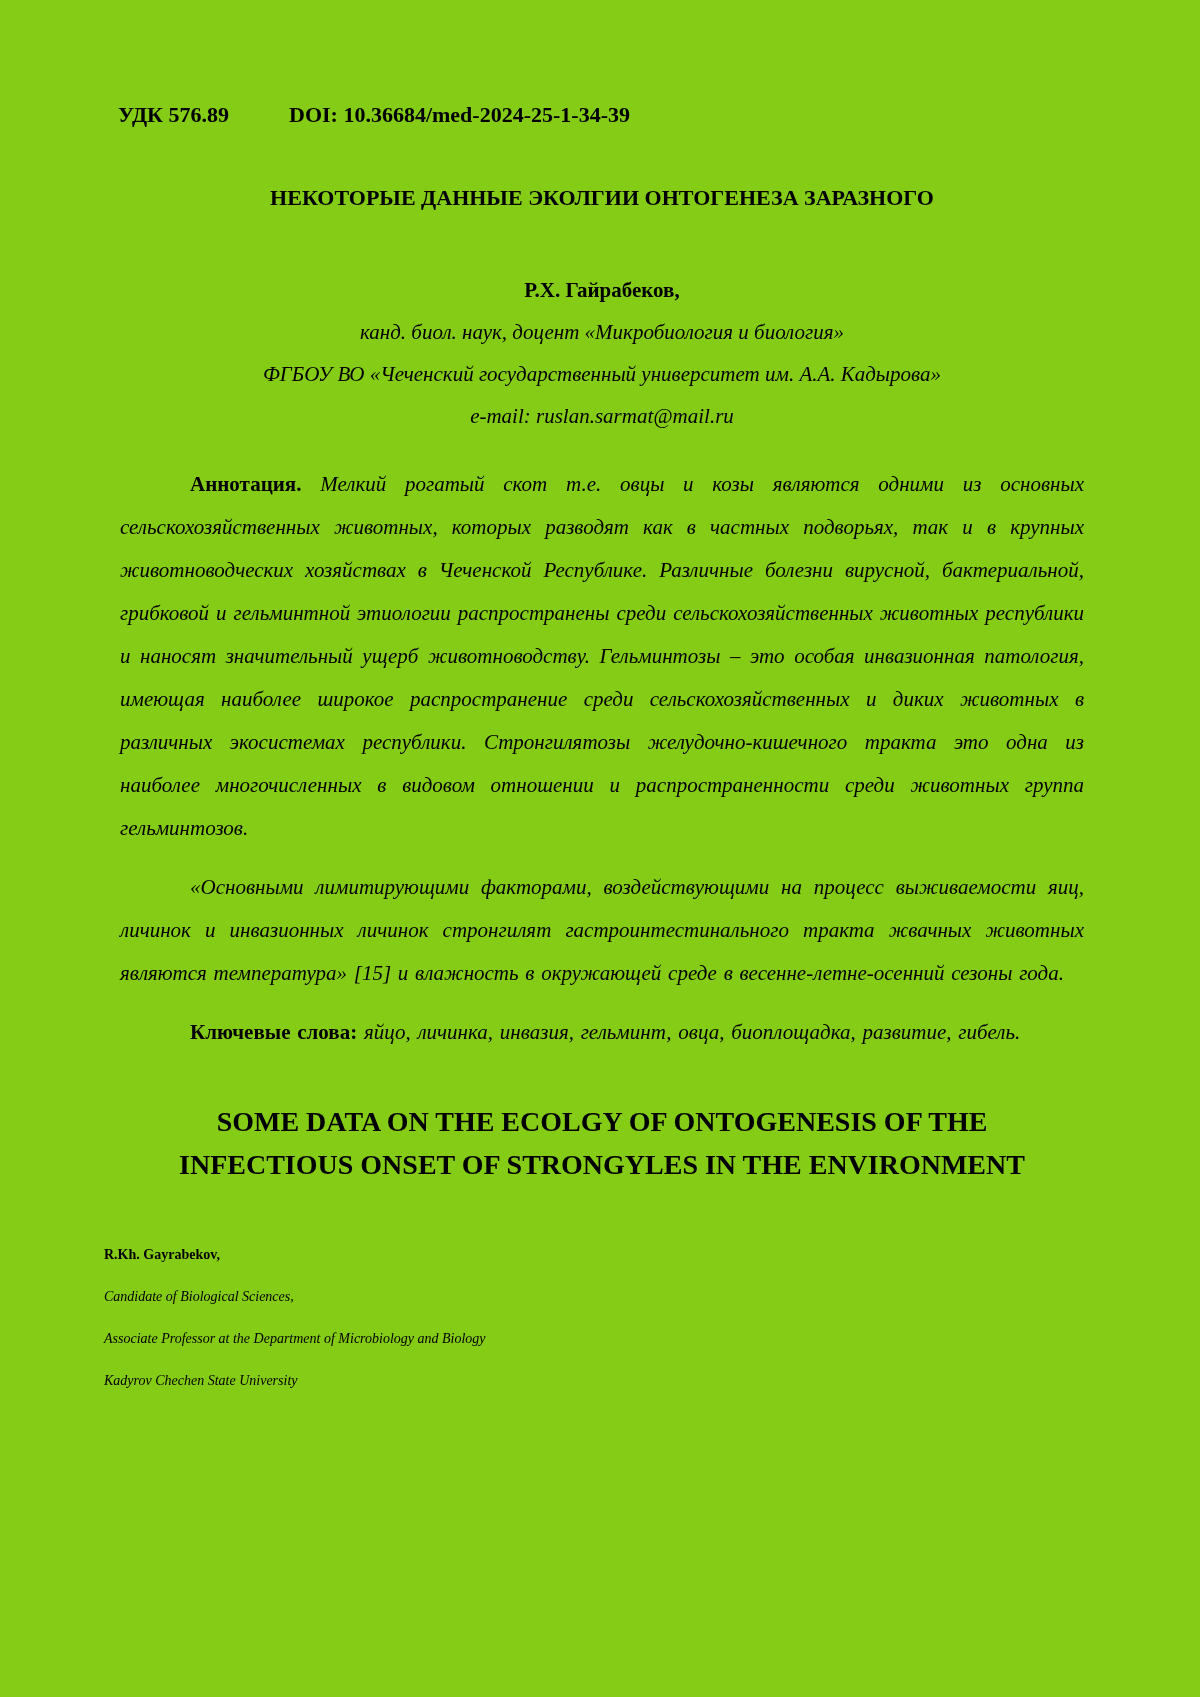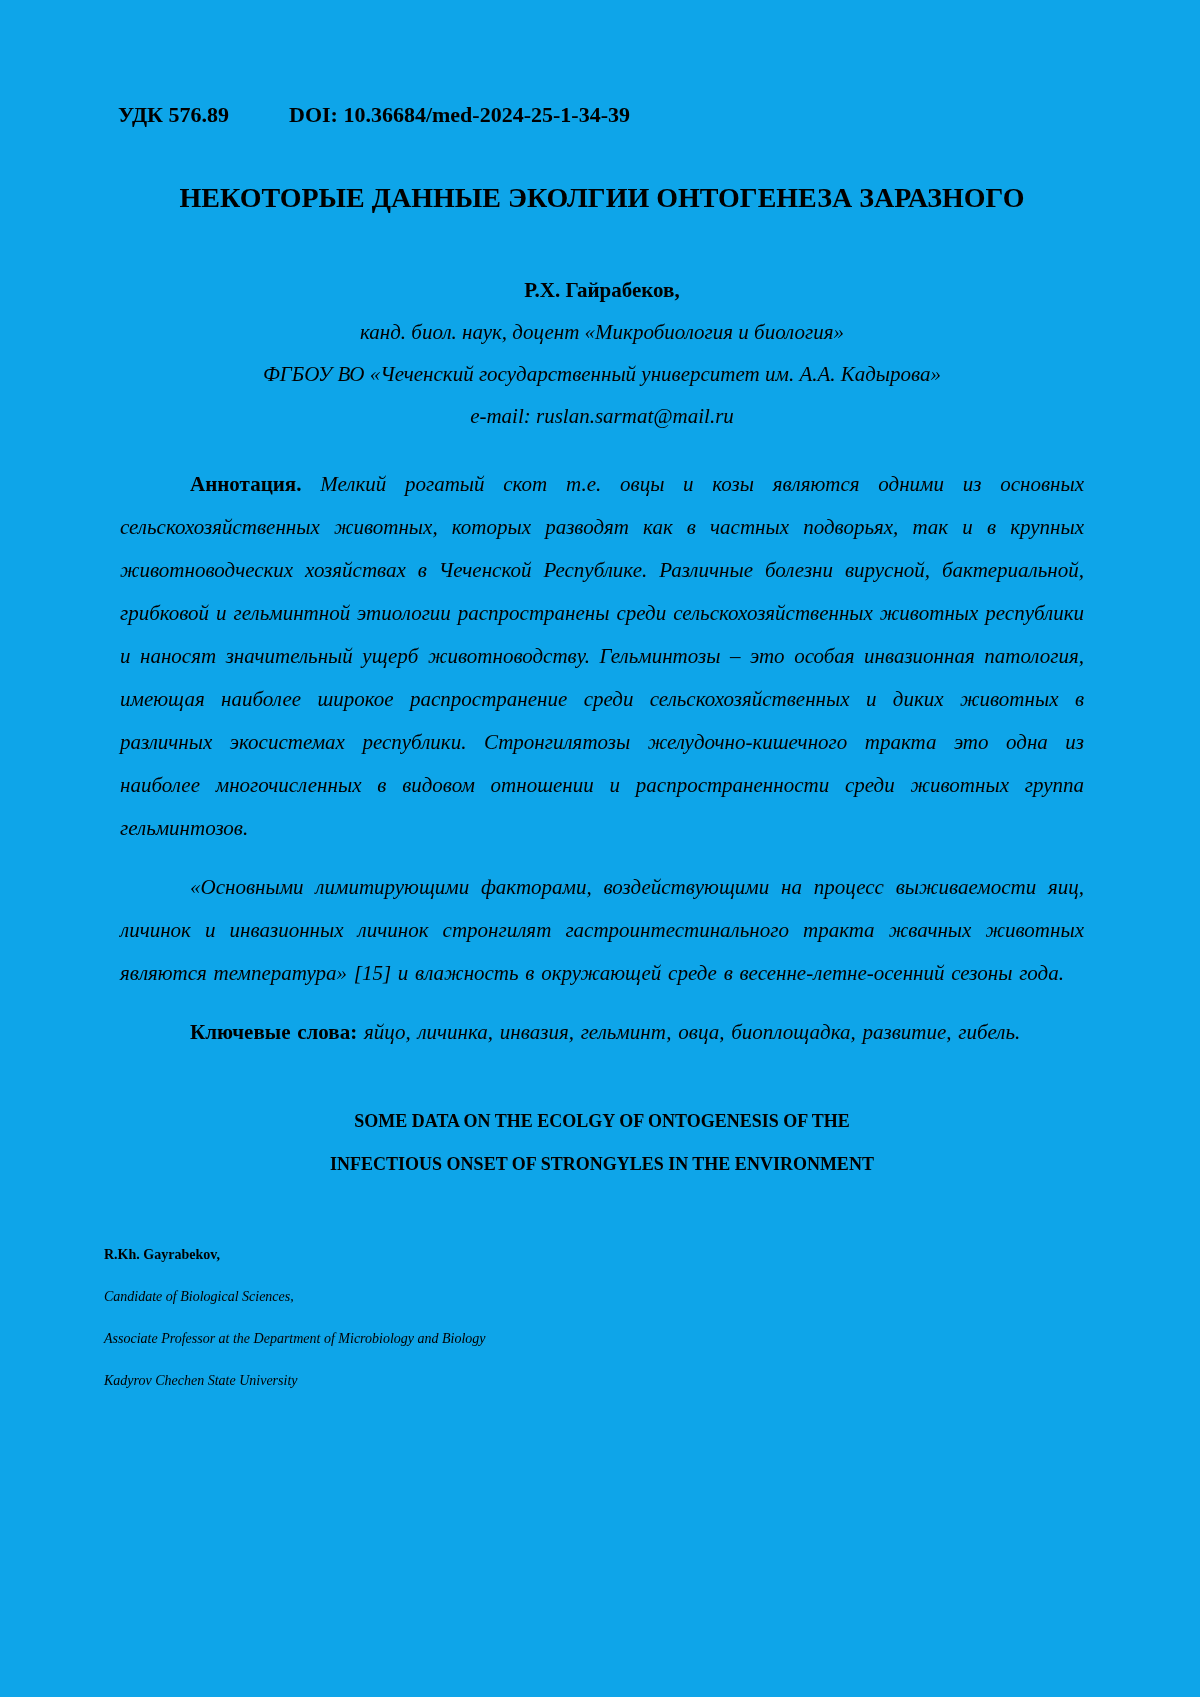--- a/index.html
+++ b/index.html
@@ -13,35 +13,35 @@
     position: relative;
     font-family: "Liberation Serif", serif;
     color: #000000;
     overflow: hidden;
   }
   .page {
     box-sizing: border-box;
     width: 1200px;
     height: 1697px;
     padding: 100px 100px 0 104px;
-    background: #0ea5e9;
+    background: #84cc16;
   }
   .doc-header {
     display: flex;
     align-items: baseline;
     gap: 60px;
     font-size: 22px;
     font-weight: bold;
     line-height: 30px;
     padding-left: 14px;
   }
   .title-block {
     margin-top: 46px;
     text-align: center;
-    font-size: 28px;
+    font-size: 22px;
     font-weight: bold;
     line-height: 43px;
   }
   .title-block p { margin: 0; }
   .author-block {
     margin-top: 50px;
     text-align: center;
     font-size: 21px;
     line-height: 42px;
   }
@@ -62,21 +62,21 @@
     margin: 16px;
     text-indent: 70px;
   }
   .run-label {
     font-weight: bold;
     font-style: normal;
   }
   .en-title-block {
     margin-top: 46px;
     text-align: center;
-    font-size: 18px;
+    font-size: 28px;
     font-weight: bold;
     line-height: 43px;
   }
   .en-title-block p { margin: 0; }
   .en-author-block {
     margin-top: 48px;
     text-align: left;
     font-size: 14px;
     line-height: 42px;
   }

